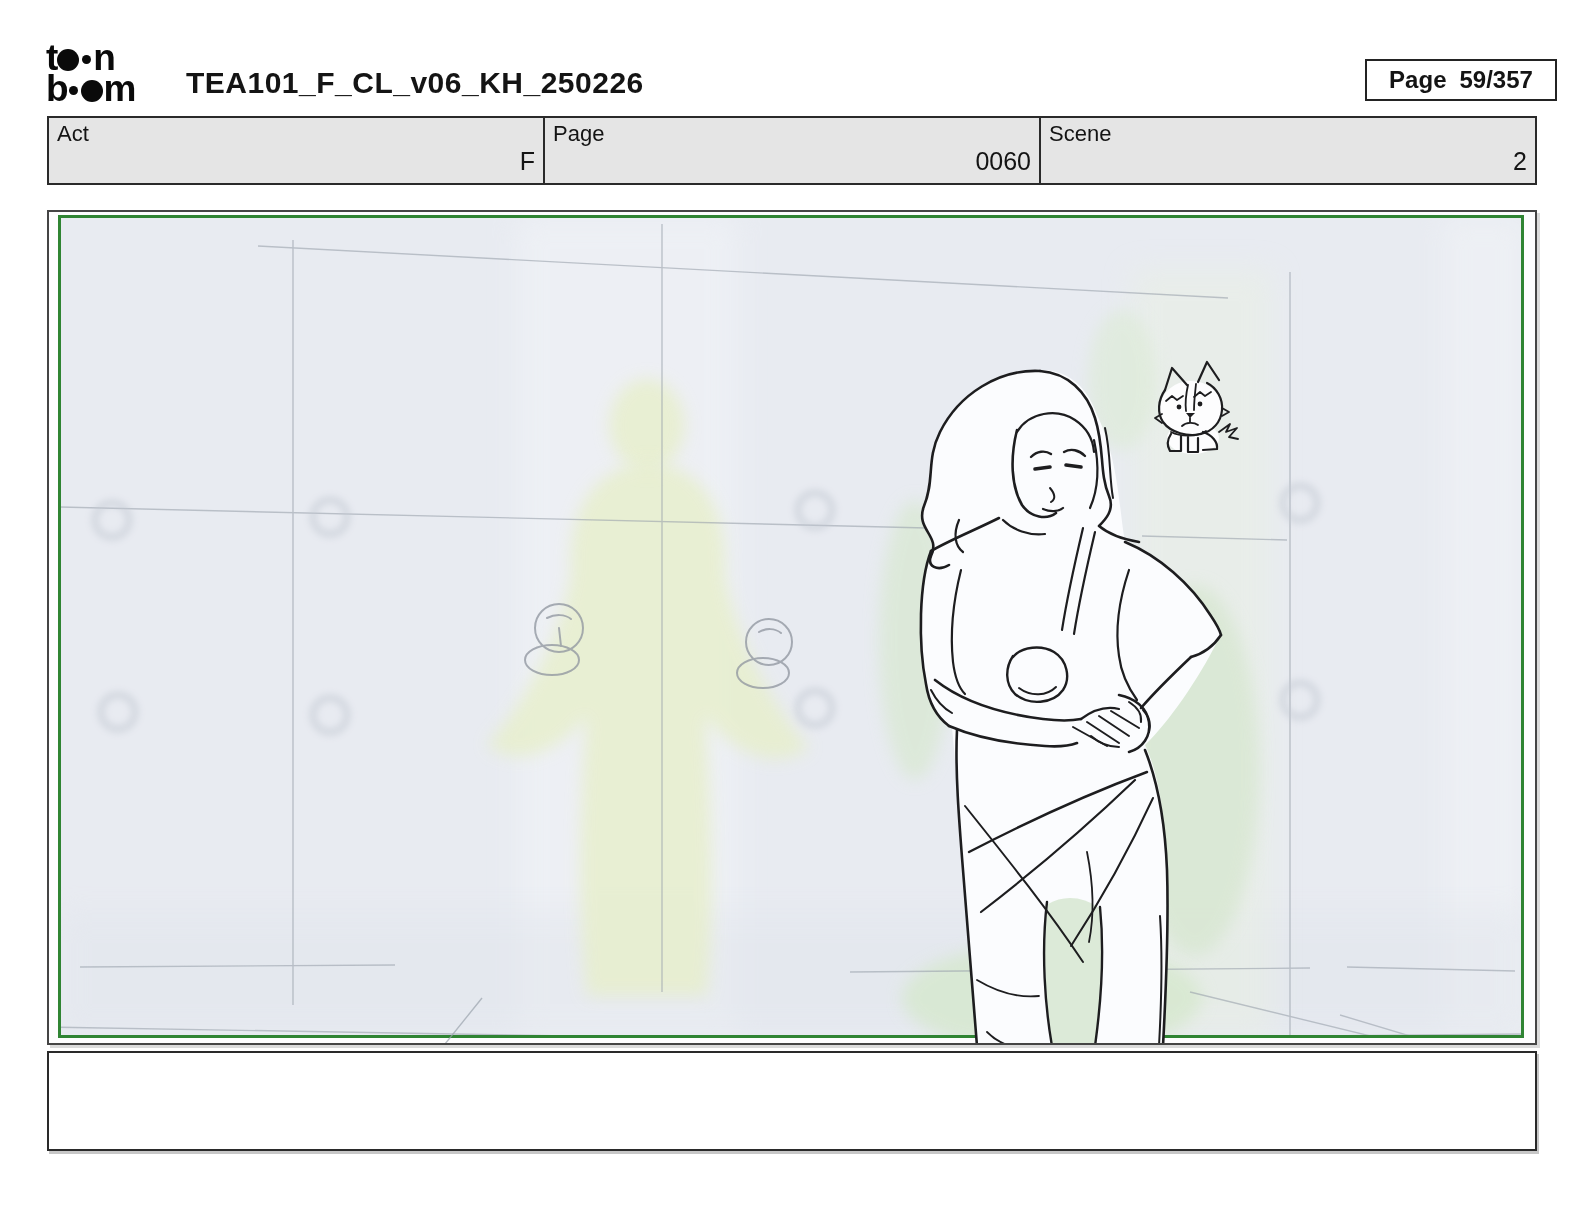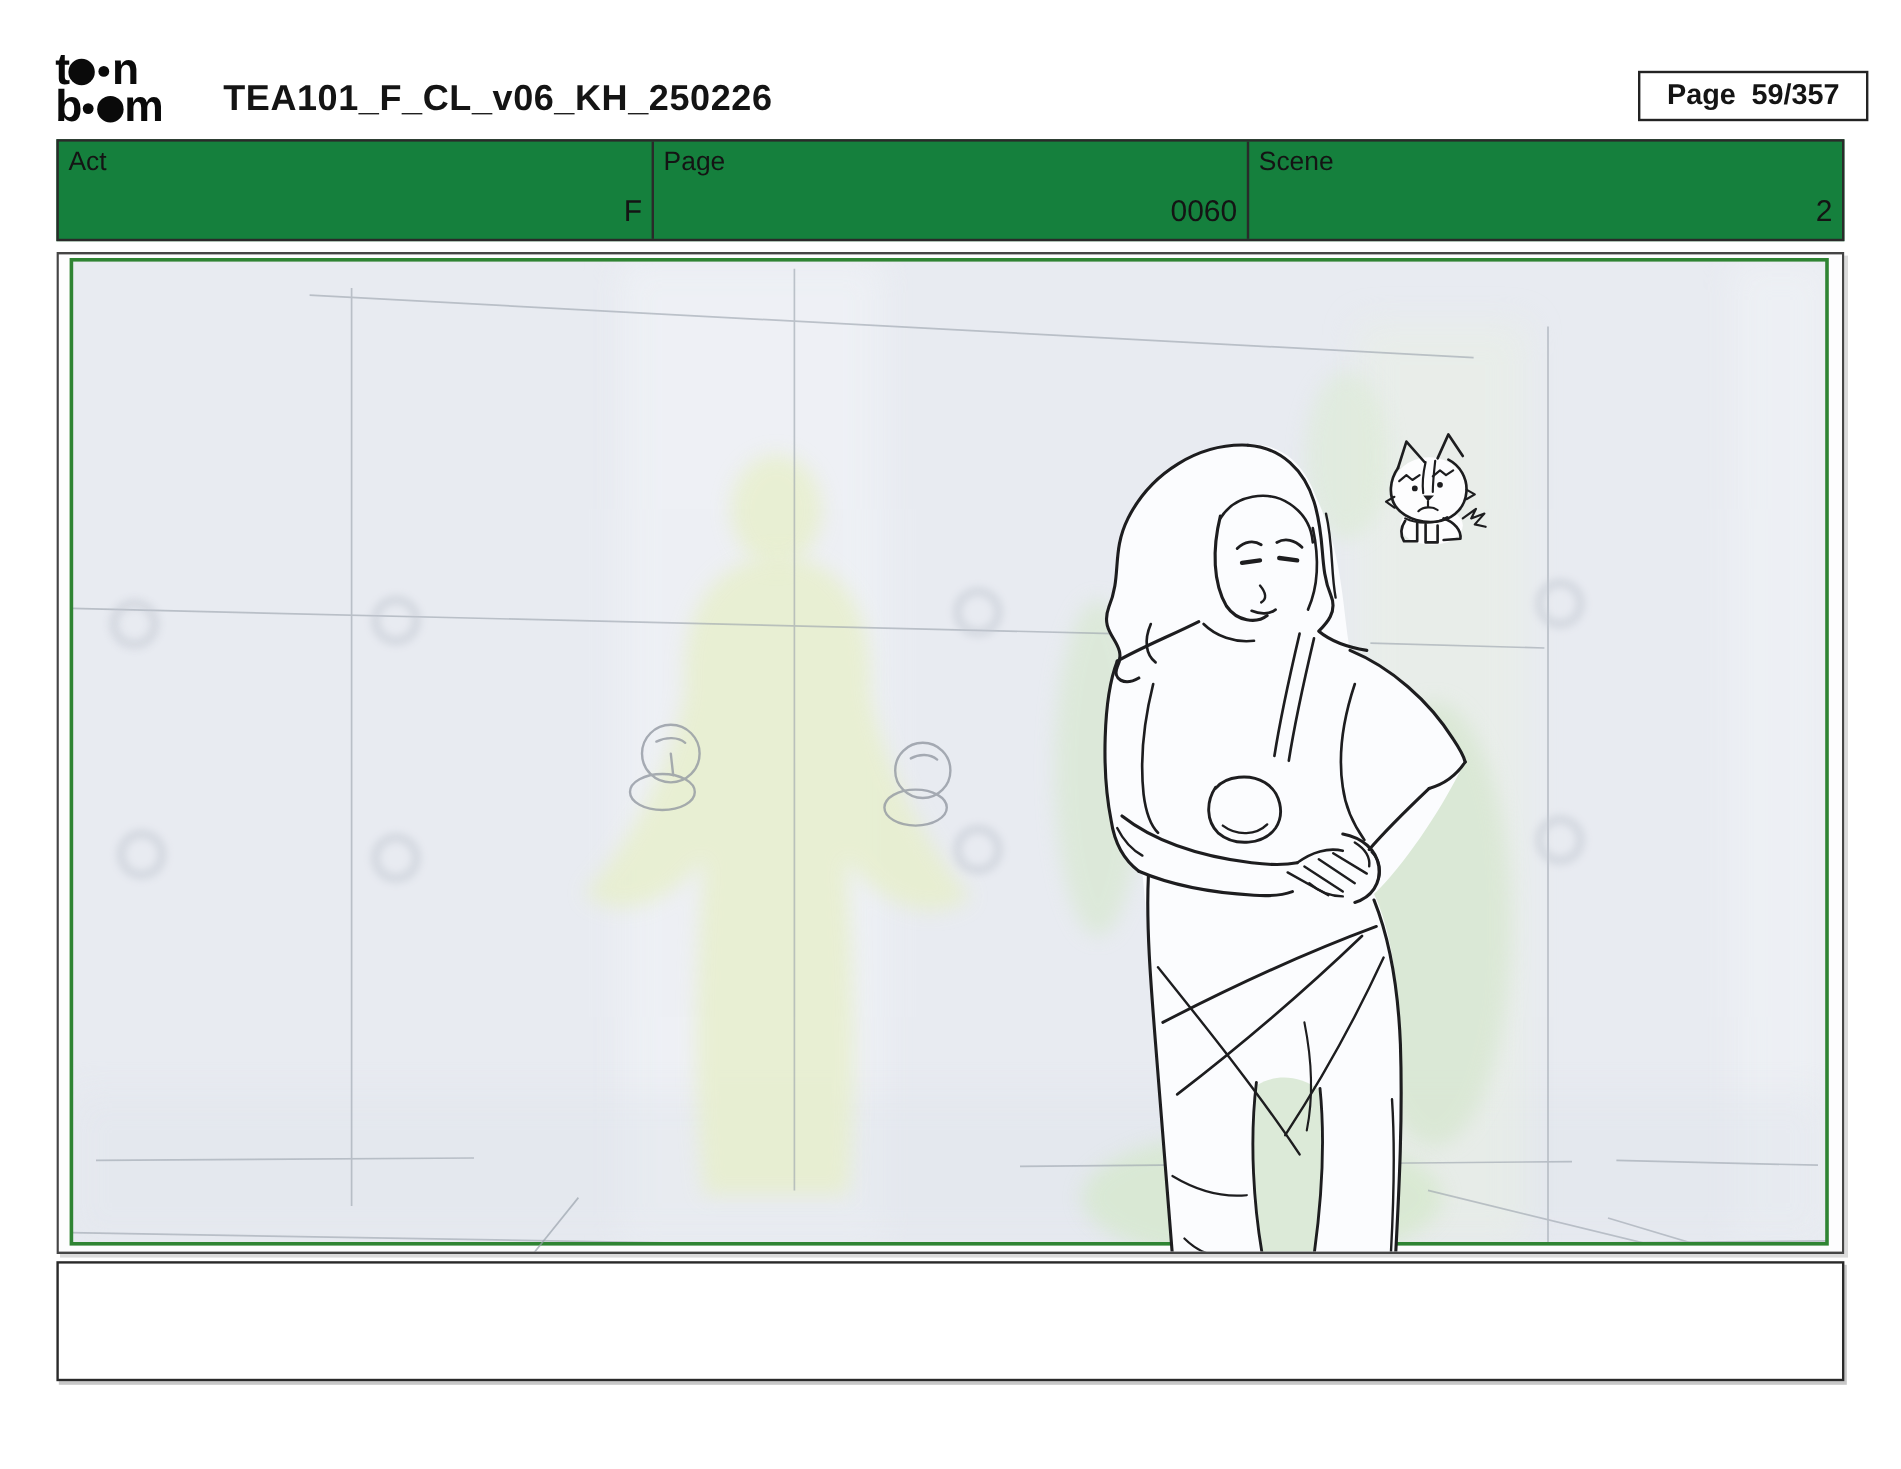--- a/index.html
+++ b/index.html
@@ -12,22 +12,22 @@
   .logo .lchar{font-size:37px;font-weight:700;letter-spacing:-2px;color:#0a0a0a;transform:translateY(-2px);}
   .logo .dot{display:inline-block;background:#0a0a0a;border-radius:50%;}
   .logo .dot.big{width:22px;height:22px;margin:0 1px;}
   .logo .dot.small{width:9px;height:9px;margin:0 2px;}
   .title{position:absolute;left:186px;top:66px;font-size:30px;font-weight:700;letter-spacing:.5px;color:#141414;}
   .page-box{position:absolute;left:1365px;top:59px;width:192px;height:42px;border:2px solid #232323;
             box-sizing:border-box;display:flex;align-items:center;justify-content:center;gap:13px;
             font-size:24px;font-weight:700;color:#141414;background:#fff;}
 
   
-  .info-table{position:absolute;left:47px;top:116px;width:1490px;height:85px;border:2px solid #2a2a2a;
-              box-sizing:border-box;display:flex;background:#15803d;}
+  .info-table{position:absolute;left:47px;top:116px;width:1490px;height:69px;border:2px solid #2a2a2a;
+              box-sizing:border-box;display:flex;background:#e5e5e5;align-items:center;}
   .info-cell{flex:1 1 0;display:flex;flex-direction:column;padding:4px 8px 6px 8px;box-sizing:border-box;}
   .info-cell + .info-cell{border-left:2px solid #2a2a2a;}
   .info-label{font-size:22px;color:#141414;}
   .info-value{margin-top:auto;align-self:flex-end;font-size:25px;color:#141414;padding-bottom:2px;}
 
   
   .panel{position:absolute;left:47px;top:210px;width:1490px;height:835px;box-shadow:3px 3px 0 rgba(0,0,0,.14);}
   .panel svg{display:block;}
 
   

